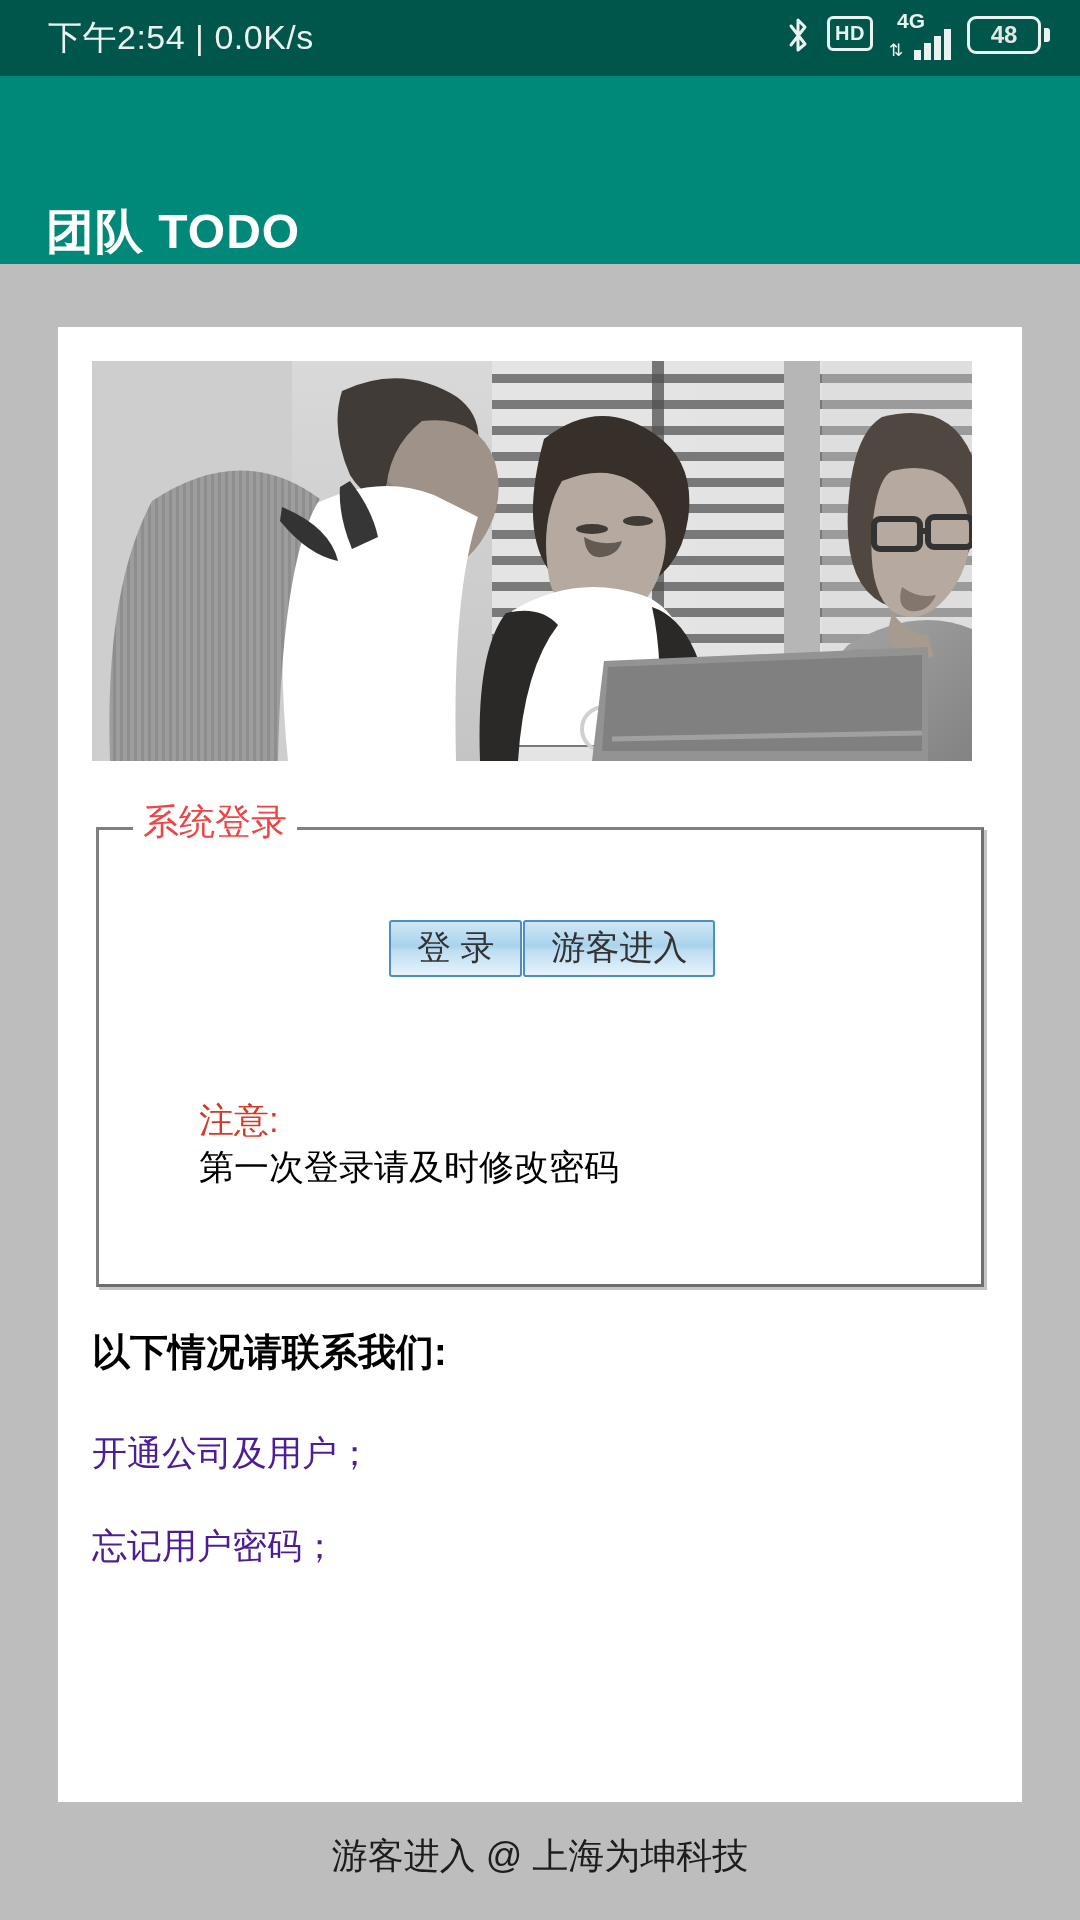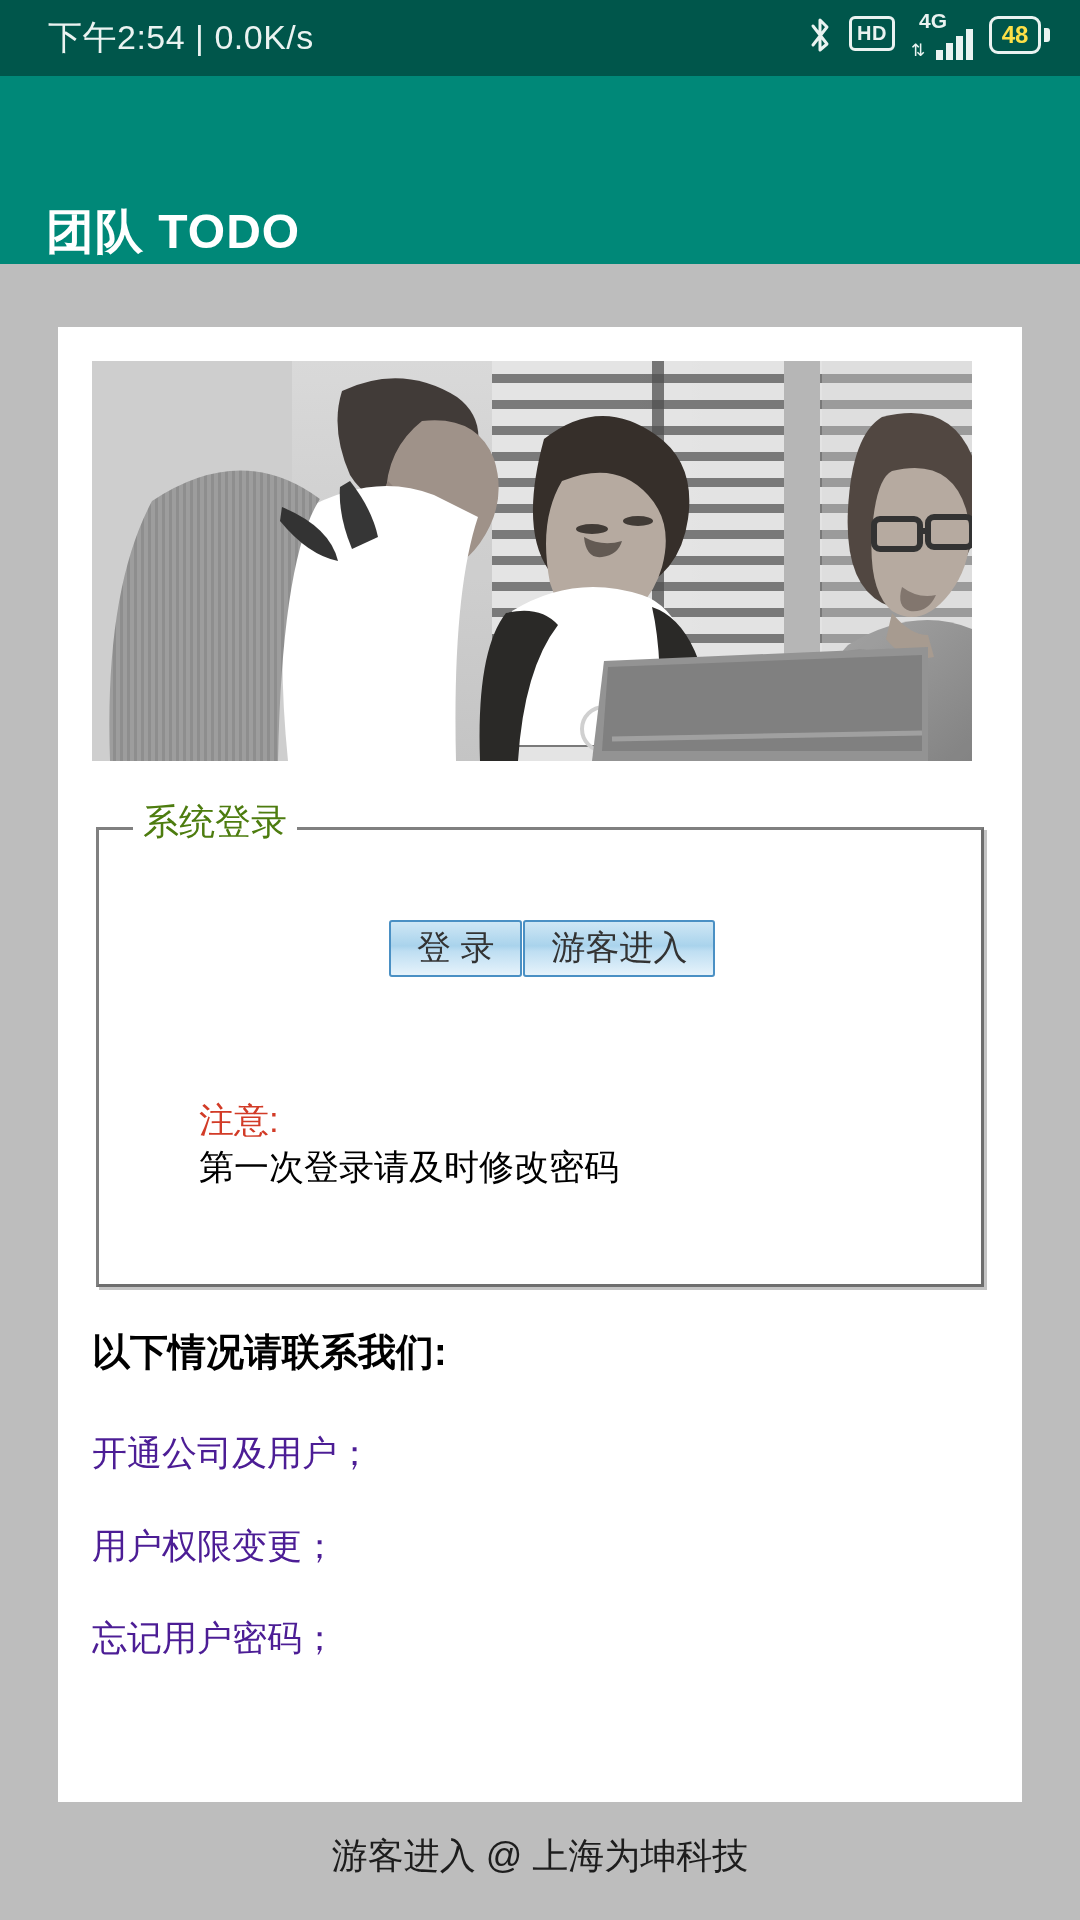--- a/index.html
+++ b/index.html
@@ -83,26 +83,26 @@
     line-height: 1;
   }
 
   .battery {
     display: flex;
     align-items: center;
   }
   .batt-body {
     border: 3px solid #eaf3f1;
     border-radius: 9px;
-    width: 52px;
+    width: 74px;
     height: 38px;
     display: flex;
     align-items: center;
     justify-content: center;
-    color: #fde047;
+    color: #e5e5e5;
     font-size: 24px;
     font-weight: bold;
     line-height: 1;
     padding-bottom: 1px;
   }
   .batt-cap {
     width: 6px;
     height: 14px;
     background: #eaf3f1;
     border-radius: 0 3px 3px 0;
@@ -163,21 +163,21 @@
     border-bottom-color: #6e6e6e;
     box-shadow: 3px 3px 0 #c4c4c4;
   }
   .legend {
     position: absolute;
     top: -26px;
     left: 34px;
     background: #ffffff;
     padding: 0 10px;
     font-size: 36px;
-    color: #4d7c0f;
+    color: #ef4444;
     line-height: 1;
     white-space: nowrap;
   }
 
   .form-rows {
     position: absolute;
     left: 0;
     top: 78px;
     width: 100%;
   }
@@ -420,21 +420,20 @@
 
       <div class="notice">
         <div class="notice-title">注意:</div>
         <div class="notice-text">第一次登录请及时修改密码</div>
       </div>
     </div>
 
     <div class="contact">
       <div class="contact-title">以下情况请联系我们:</div>
       <div class="contact-item">开通公司及用户；</div>
-      <div class="contact-item">用户权限变更；</div>
       <div class="contact-item">忘记用户密码；</div>
     </div>
 
   </div>
 
   <div class="footer">游客进入 @ 上海为坤科技</div>
 
 </div>
 
 </body></html>

